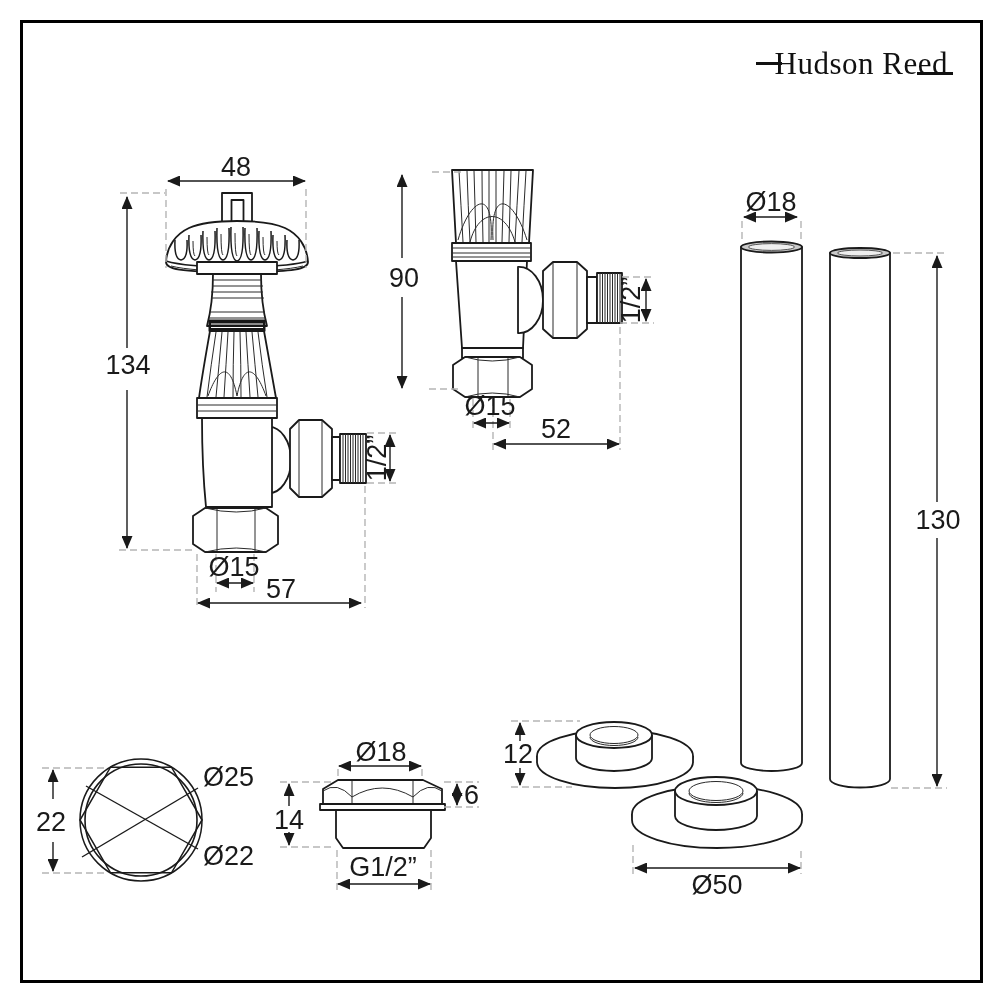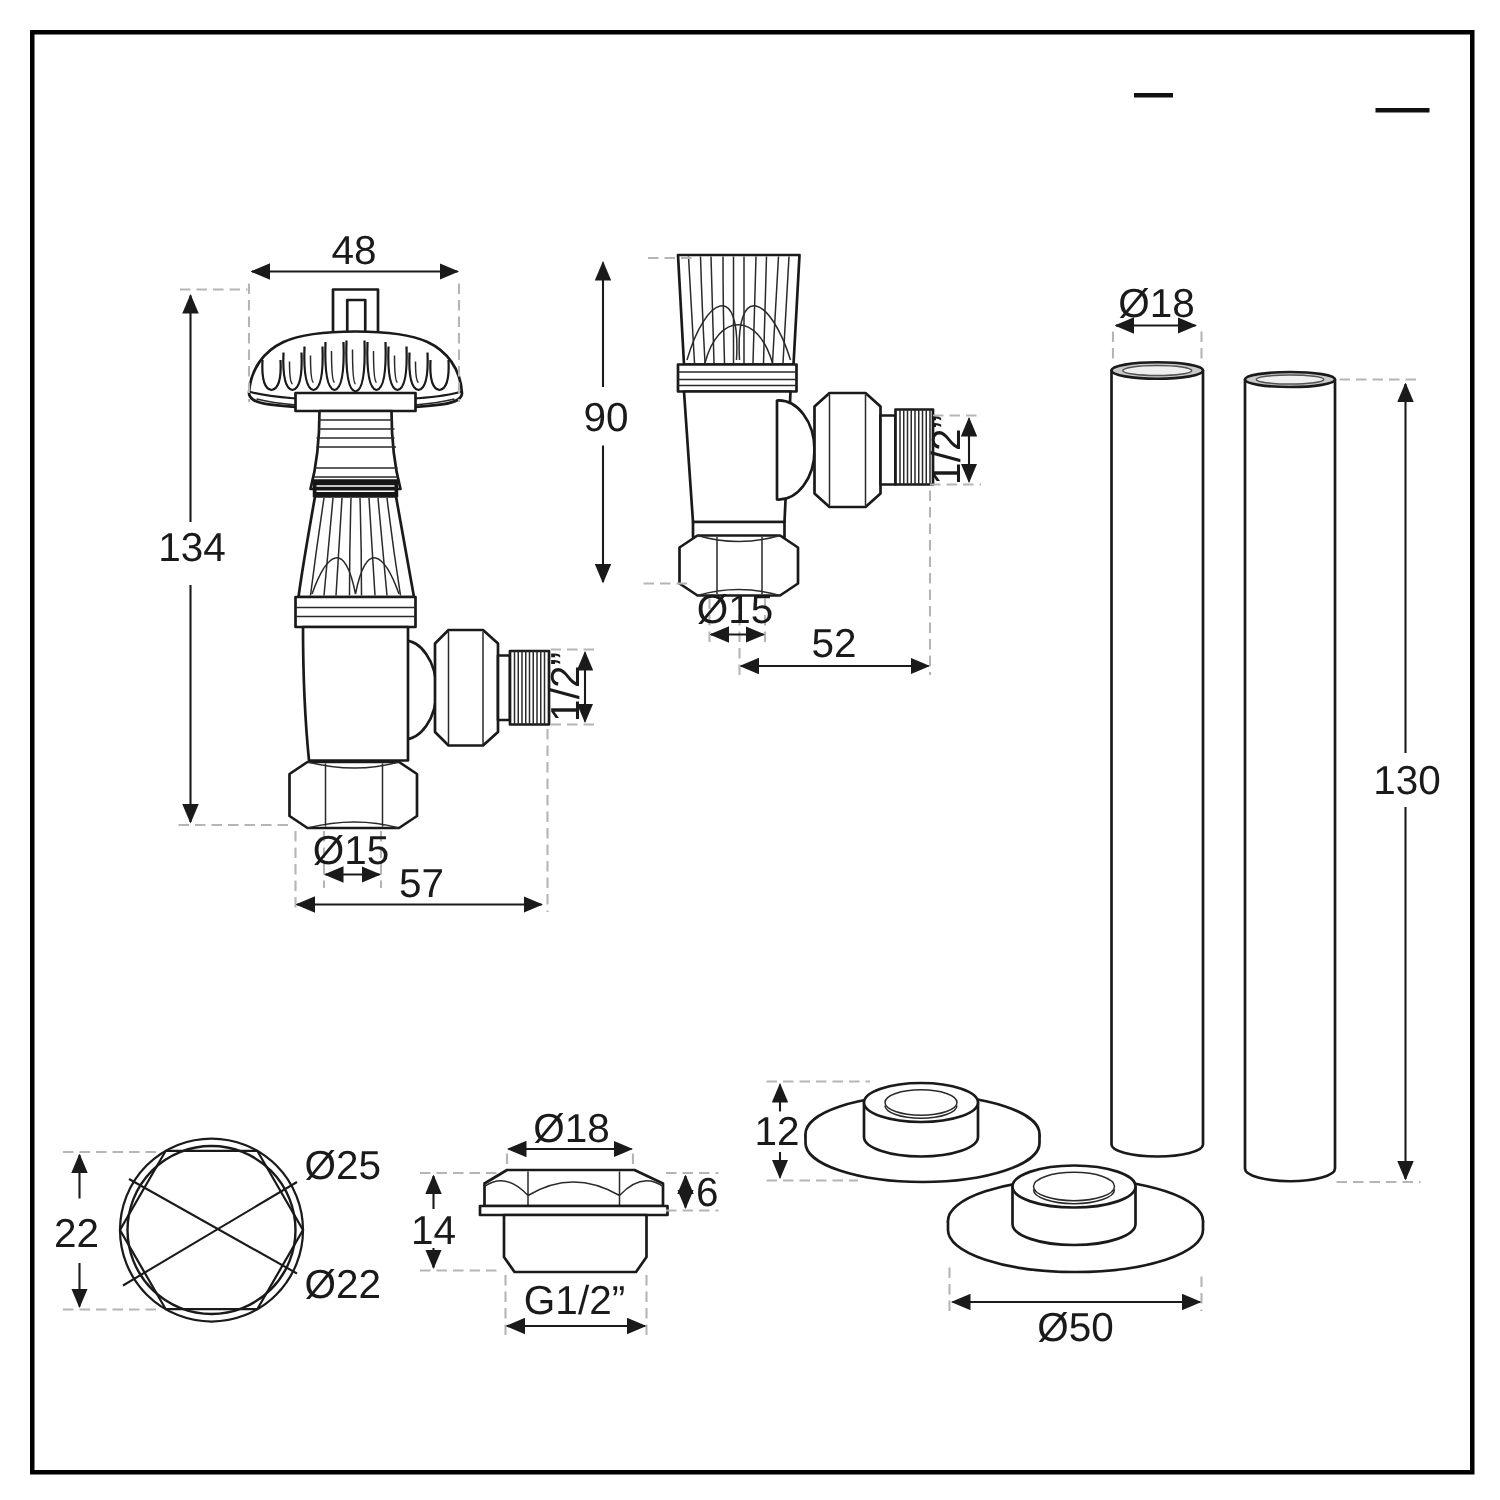--- a/index.html
+++ b/index.html
@@ -22,20 +22,21 @@
   .dark{fill:#161616;stroke:#161616;}
 </style>
 </head>
 <body>
 
 <div id="stage">
   <div id="frame"></div>
 
   <div id="logo">
     <span class="dash"></span>
+    <span class="txt">Hudson Reed</span>
     <span class="under"></span>
   </div>
 
   <svg width="1000" height="1000" viewBox="0 0 1000 1000">
     <defs>
       <marker id="arr" markerUnits="userSpaceOnUse" markerWidth="13" markerHeight="11" viewBox="0 0 13 11" refX="12" refY="5.5" orient="auto-start-reverse">
         <path d="M0,0 L13,5.5 L0,11 Z" fill="#1a1a1a"></path>
       </marker>
     </defs>
 

